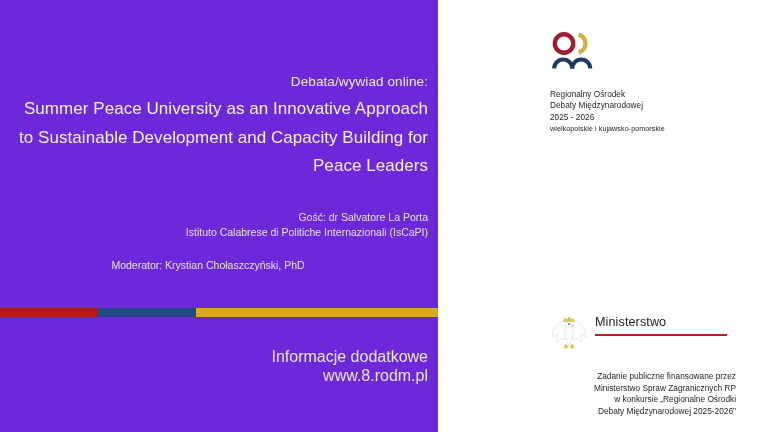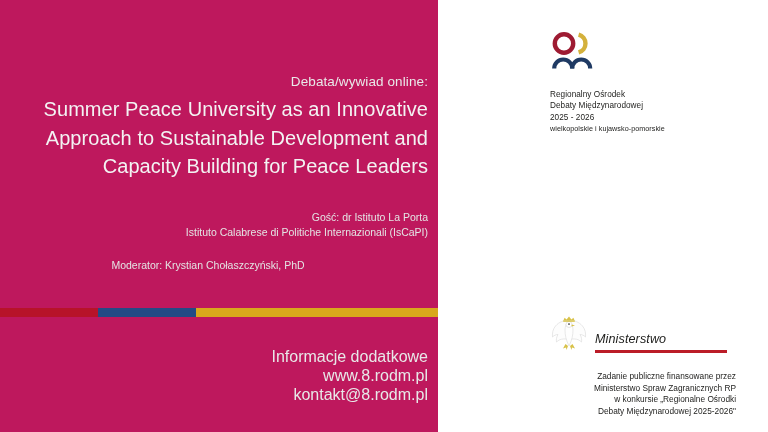--- a/index.html
+++ b/index.html
@@ -22,41 +22,41 @@
     background: #ffffff;
   }
 
   
   .black-panel {
     position: absolute;
     left: 0;
     top: 0;
     width: 438px;
     height: 432px;
-    background: #be185d;
+    background: #6d28d9;
     overflow: hidden;
   }
 
   .title-block {
     position: absolute;
     left: 0;
     top: 72px;
     width: 428px;
     text-align: right;
   }
   .kicker {
     color: #e9e9e9;
     font-size: 13.5px;
     line-height: 20px;
     letter-spacing: 0.1px;
     margin: 0 0 3px 0;
   }
   .main-title {
     color: #f3f3f3;
-    font-size: 20px;
+    font-size: 17px;
     line-height: 28.5px;
     letter-spacing: 0.05px;
     margin: 0;
     font-weight: 400;
     padding-left: 6px;
   }
 
   .speakers {
     position: absolute;
     left: 0;
@@ -150,22 +150,21 @@
     line-height: 11px;
   }
 
   
   .msz-logo {
     position: absolute;
     left: 112px;
     top: 313px;
     width: 200px;
     display: flex;
-    align-items: flex-end;
-    font-style: italic;
+    align-items: flex-start;
   }
   .msz-eagle {
     width: 38px;
     height: 40px;
     flex: 0 0 auto;
   }
   .msz-wordmark {
     margin-left: 7px;
     padding-top: 2px;
   }
@@ -204,36 +203,35 @@
 <div class="slide">
 
   <div class="black-panel">
 
     <div class="title-block">
       <p class="kicker">Debata/wywiad online:</p>
       <h1 class="main-title">Summer Peace University as an Innovative Approach to Sustainable Development and Capacity Building for Peace Leaders</h1>
     </div>
 
     <div class="speakers">
-      <p class="speaker-line">Gość: dr Istituto La Porta</p>
+      <p class="speaker-line">Gość: dr Salvatore La Porta</p>
       <p class="speaker-line">Istituto Calabrese di Politiche Internazionali (IsCaPI)</p>
     </div>
 
     <div class="moderator">Moderator: Krystian Chołaszczyński, PhD</div>
 
     <div class="stripe-bar">
       <div class="stripe stripe-red"></div>
       <div class="stripe stripe-blue"></div>
       <div class="stripe stripe-gold"></div>
     </div>
 
     <div class="contact">
       <p class="contact-line">Informacje dodatkowe</p>
       <p class="contact-line">www.8.rodm.pl</p>
-      <p class="contact-line">kontakt@8.rodm.pl</p>
     </div>
 
   </div>
 
   <div class="right-col">
 
     <div class="rodm-logo">
 
       <div class="rodm-mark">
         <svg viewBox="0 0 46 44" width="46" height="44" aria-hidden="true">

